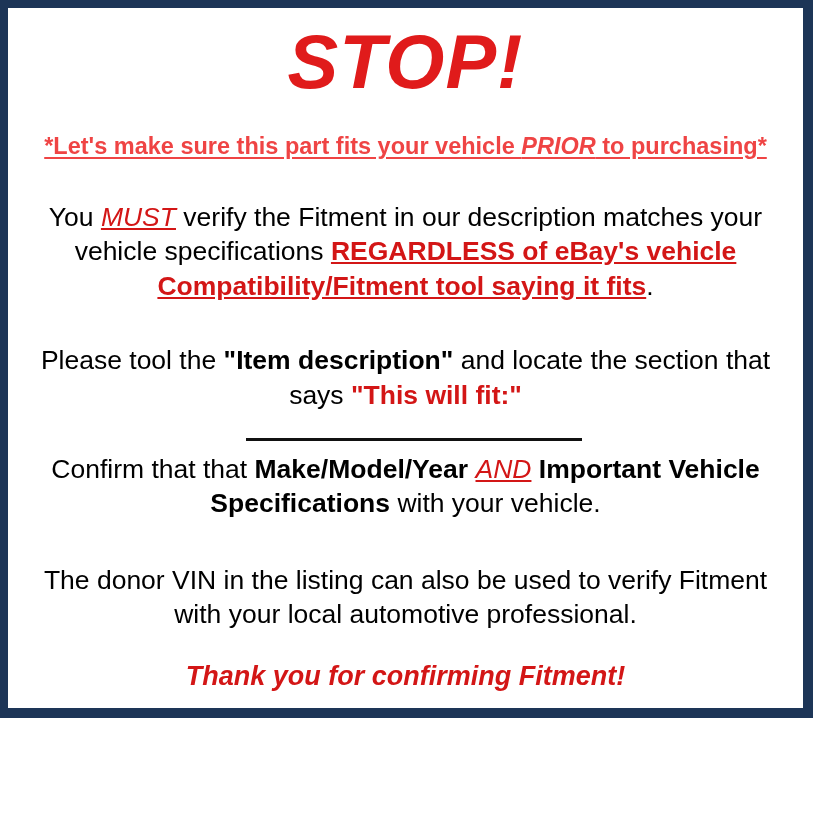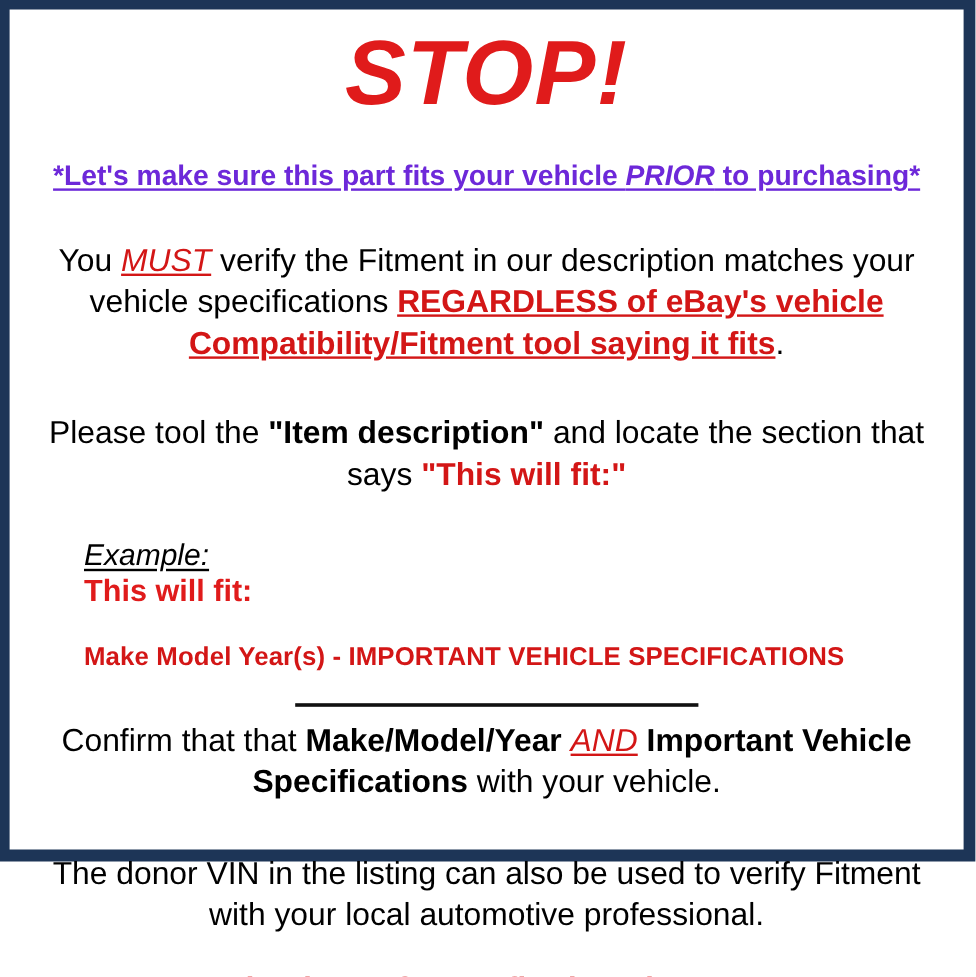--- a/index.html
+++ b/index.html
@@ -35,21 +35,21 @@
     font-weight: bold;
     font-style: italic;
     font-size: 76px;
     line-height: 1.0;
     letter-spacing: 1px;
     margin: 12px 0 0 0;
   }
 
   .subtitle {
     text-align: center;
-    color: #6d28d9;
+    color: #ef4444;
     font-weight: bold;
     font-size: 23.5px;
     line-height: 1.1;
     text-decoration: underline;
     text-underline-offset: 3px;
     margin: 34px 0 0 0;
     white-space: nowrap;
   }
   .subtitle .ital { font-style: italic; }
 
@@ -151,25 +151,20 @@
   </div>
 
   <p class="para para-must">
     <span>You </span><span class="must">MUST</span><span> verify the Fitment in our description matches your vehicle specifications </span><span class="regardless">REGARDLESS of eBay's vehicle Compatibility/Fitment tool saying it fits</span><span>.</span>
   </p>
 
   <p class="para para-view">
     <span>Please tool the </span><span class="b">"Item description"</span><span> and locate the section that says </span><span class="r b">"This will fit:"</span>
   </p>
 
-  <div class="example-block">
-    <span class="example-label">Example:</span>
-    <span class="will-fit">This will fit:</span>
-    <span class="spec-line">Make Model Year(s) - IMPORTANT VEHICLE SPECIFICATIONS</span>
-  </div>
 
   <div class="divider-wrap">
     <div class="divider"></div>
   </div>
 
   <p class="para para-confirm">
     <span>Confirm that that </span><span class="b">Make/Model/Year</span><span>&nbsp;</span><span class="must">AND</span><span>&nbsp;</span><span class="b">Important Vehicle Specifications</span><span> with your vehicle.</span>
   </p>
 
   <p class="para para-vin">The donor VIN in the listing can also be used to verify Fitment with your local automotive professional.</p>

